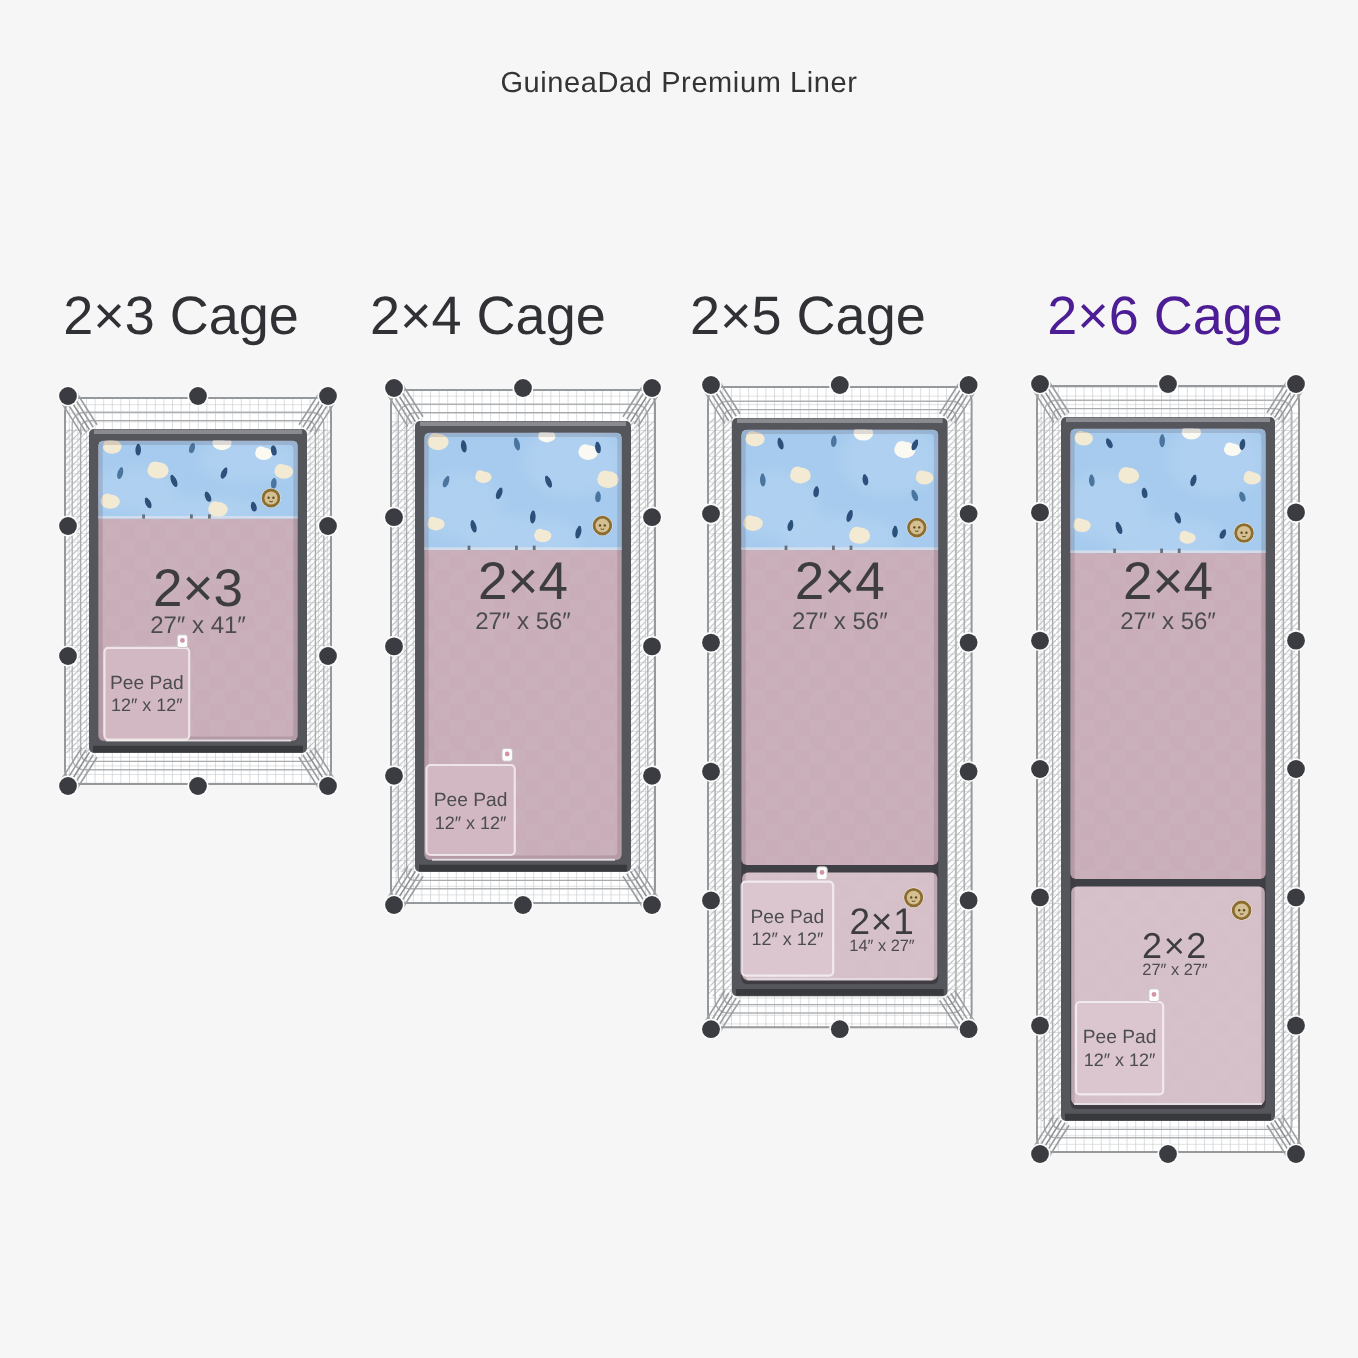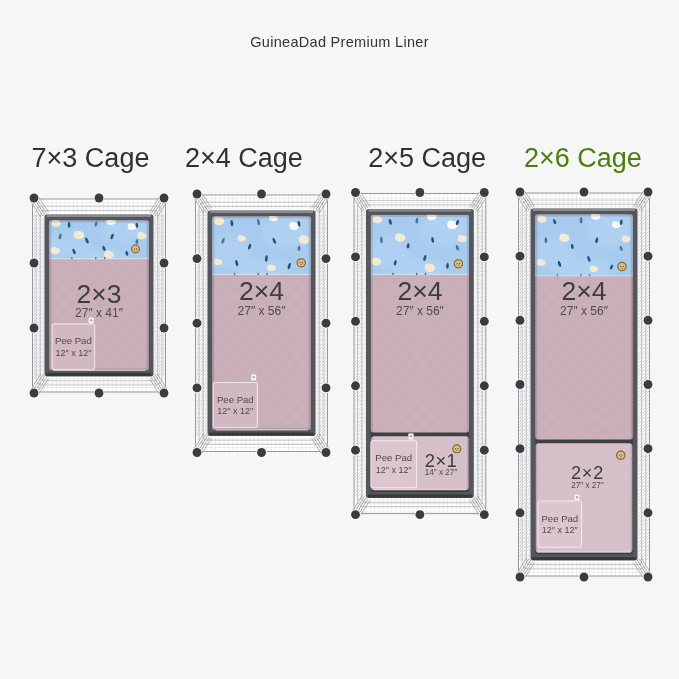--- a/index.html
+++ b/index.html
@@ -3,27 +3,27 @@
 <style>
 html,body{margin:0;padding:0;}
 body{width:679px;height:679px;background:#f6f6f6;font-family:"Liberation Sans",sans-serif;overflow:hidden;}
 .abs{position:absolute;}
 </style></head><body>
 <div class="abs" style="left:0;top:0;width:679px;height:679px;">
 
 <div class="abs" style="left:0;top:33.5px;width:679px;text-align:center;font-size:14.5px;letter-spacing:0.3px;color:#333436;">GuineaDad Premium Liner</div>
 
 
-<div class="abs" style="left:20px;top:142.5px;width:141px;text-align:center;font-size:27px;color:#303134;">7×3 Cage</div>
+<div class="abs" style="left:20px;top:142.5px;width:141px;text-align:center;font-size:27px;color:#303134;">2×3 Cage</div>
 
 <div class="abs" style="left:185px;top:142.5px;width:141px;text-align:left;font-size:27px;color:#303134;">2×4 Cage</div>
 
-<div class="abs" style="left:345px;top:142.5px;width:141px;text-align:right;font-size:27px;color:#303134;">2×5 Cage</div>
-
-<div class="abs" style="left:524px;top:142.5px;width:141px;font-size:27px;color:#4d7c0f;">2×6 Cage</div>
+<div class="abs" style="left:345px;top:142.5px;width:141px;text-align:left;font-size:27px;color:#303134;">2×5 Cage</div>
+
+<div class="abs" style="left:512px;top:142.5px;width:141px;text-align:center;font-size:27px;color:#4c1d95;">2×6 Cage</div>
 <svg class="abs" style="left:0;top:0" width="679" height="679" font-family="Liberation Sans, sans-serif">
 <defs>
 <pattern id="grid" width="4.3" height="4.3" patternUnits="userSpaceOnUse">
   <path d="M4.3 0H0V4.3" fill="none" stroke="#bfc2c5" stroke-width="0.55"></path>
 </pattern>
 <pattern id="hatch" width="3.2" height="3.2" patternUnits="userSpaceOnUse">
   <path d="M0 3.2L3.2 0" fill="none" stroke="#b2b5b8" stroke-width="0.5"></path>
 </pattern>
 <pattern id="quilt" width="15" height="15" patternUnits="userSpaceOnUse">
   <rect width="7.5" height="7.5" fill="#ffffff" opacity="0.018"></rect>

